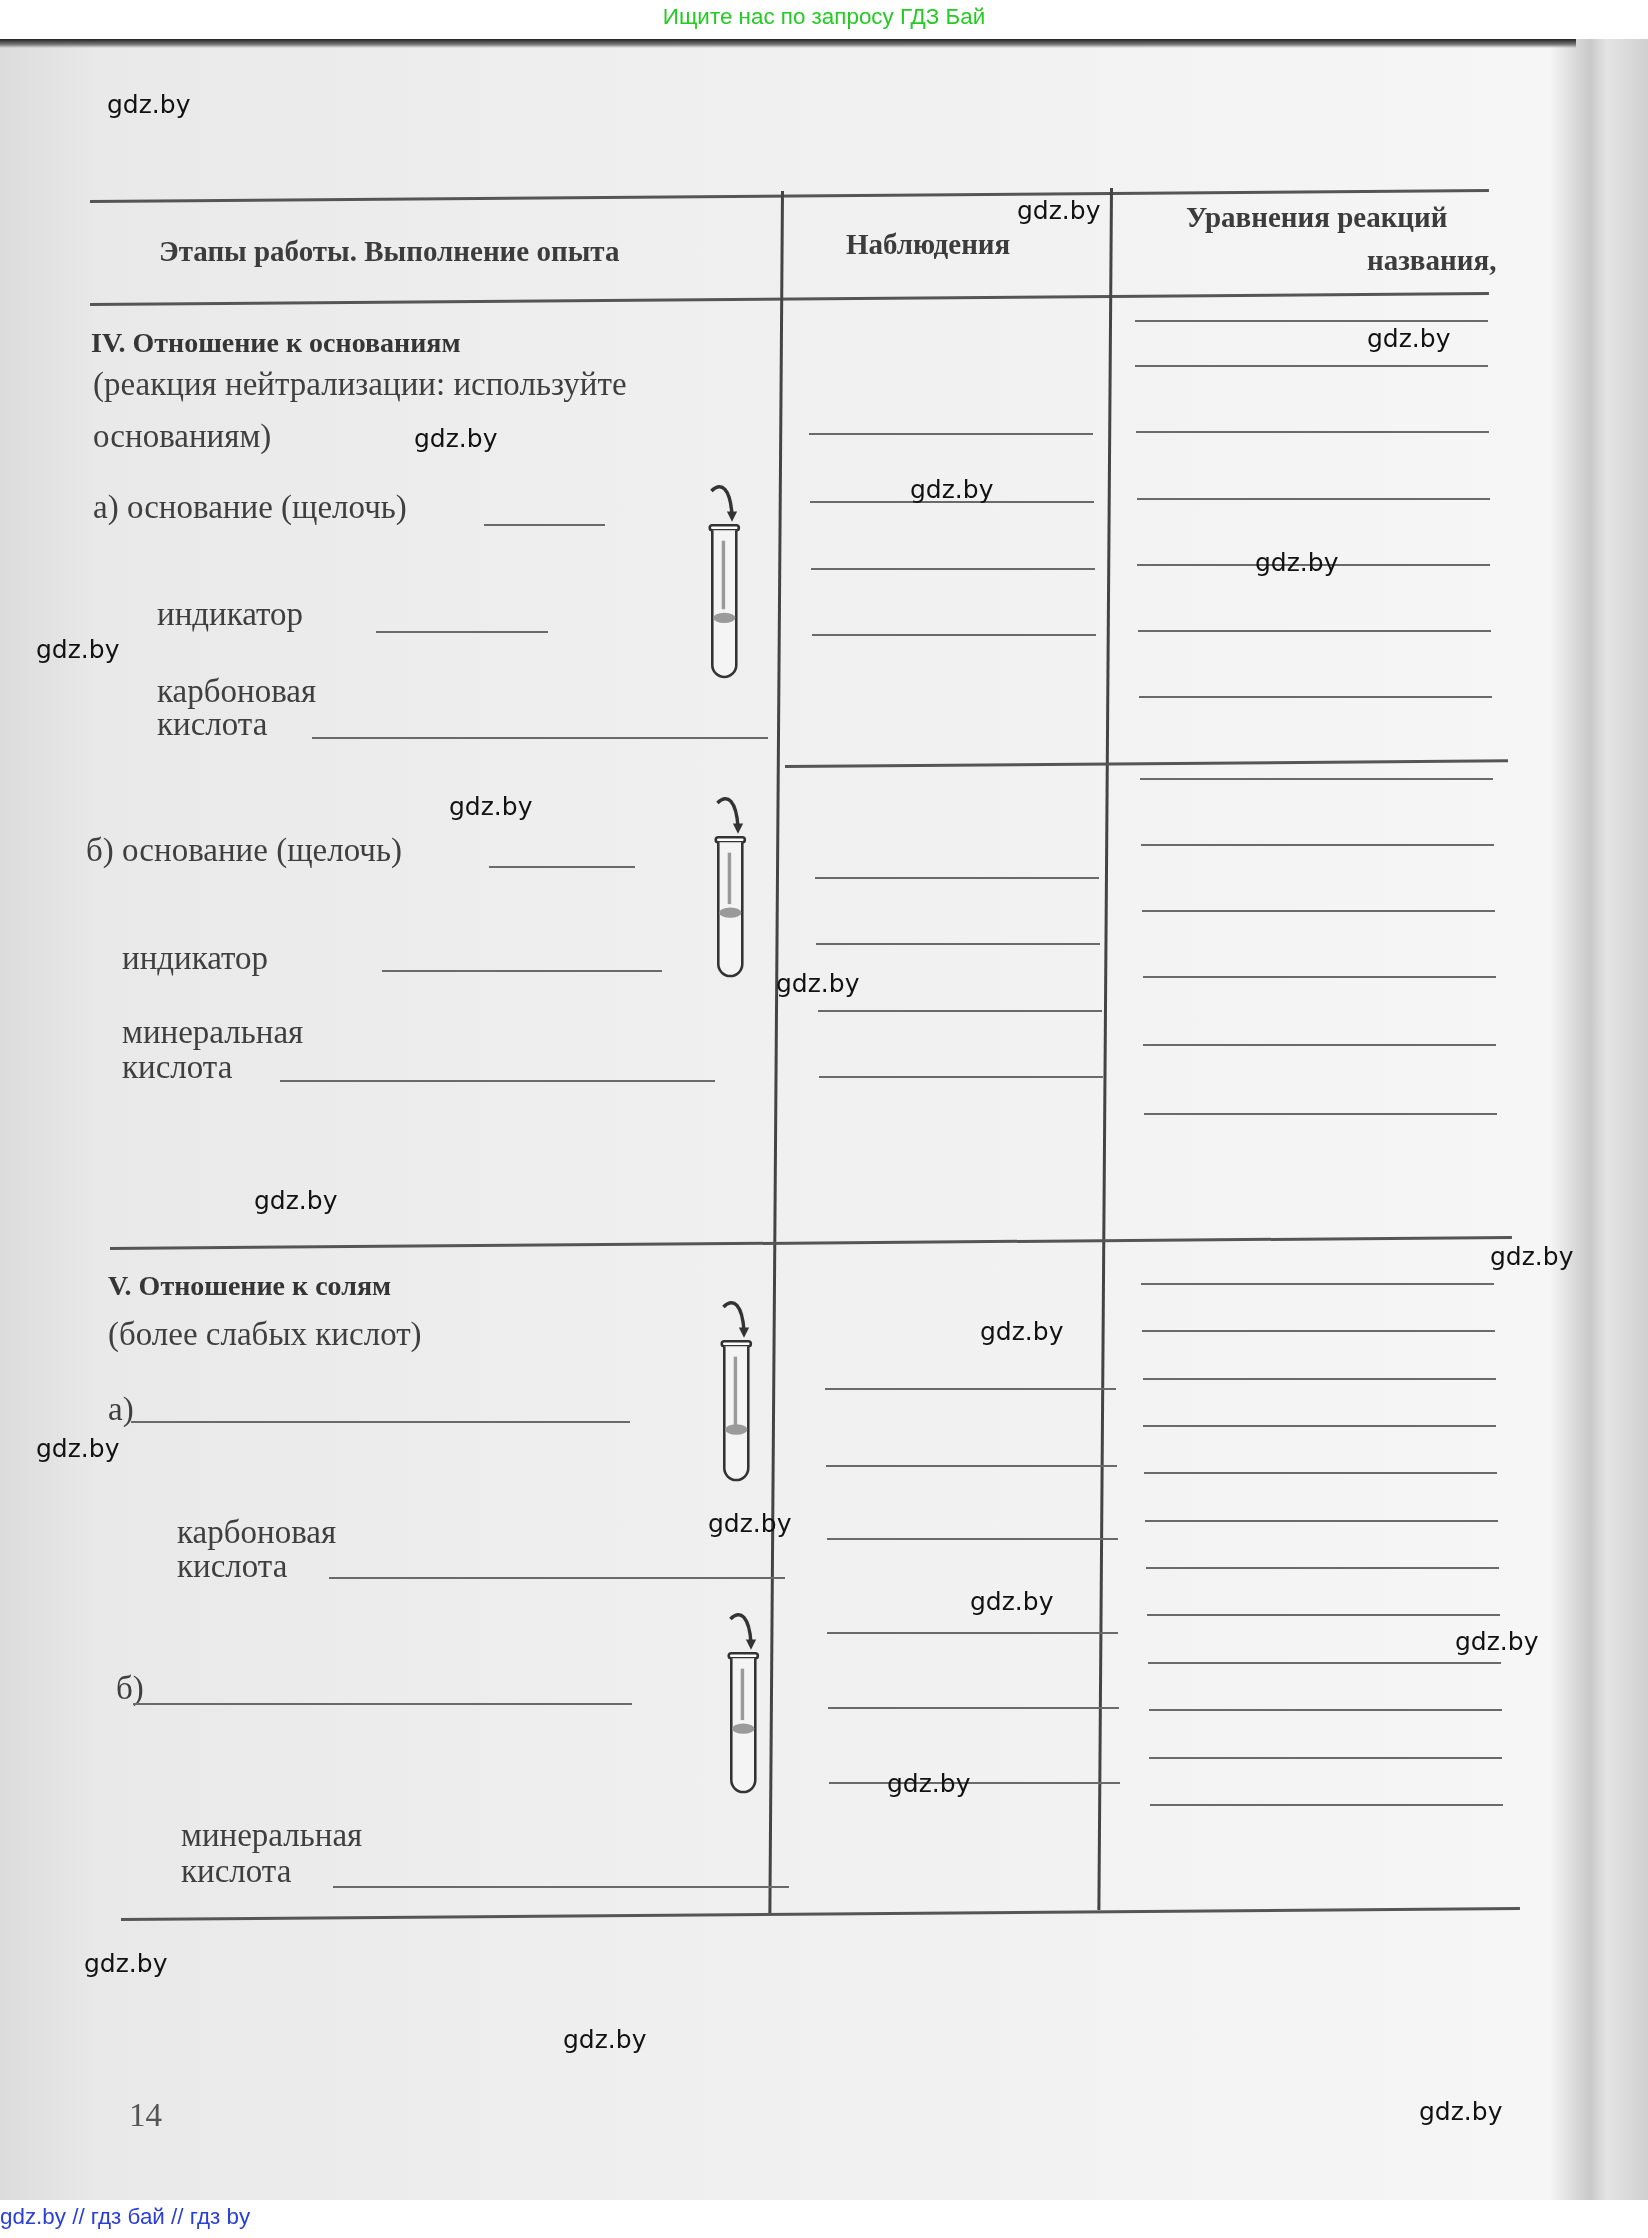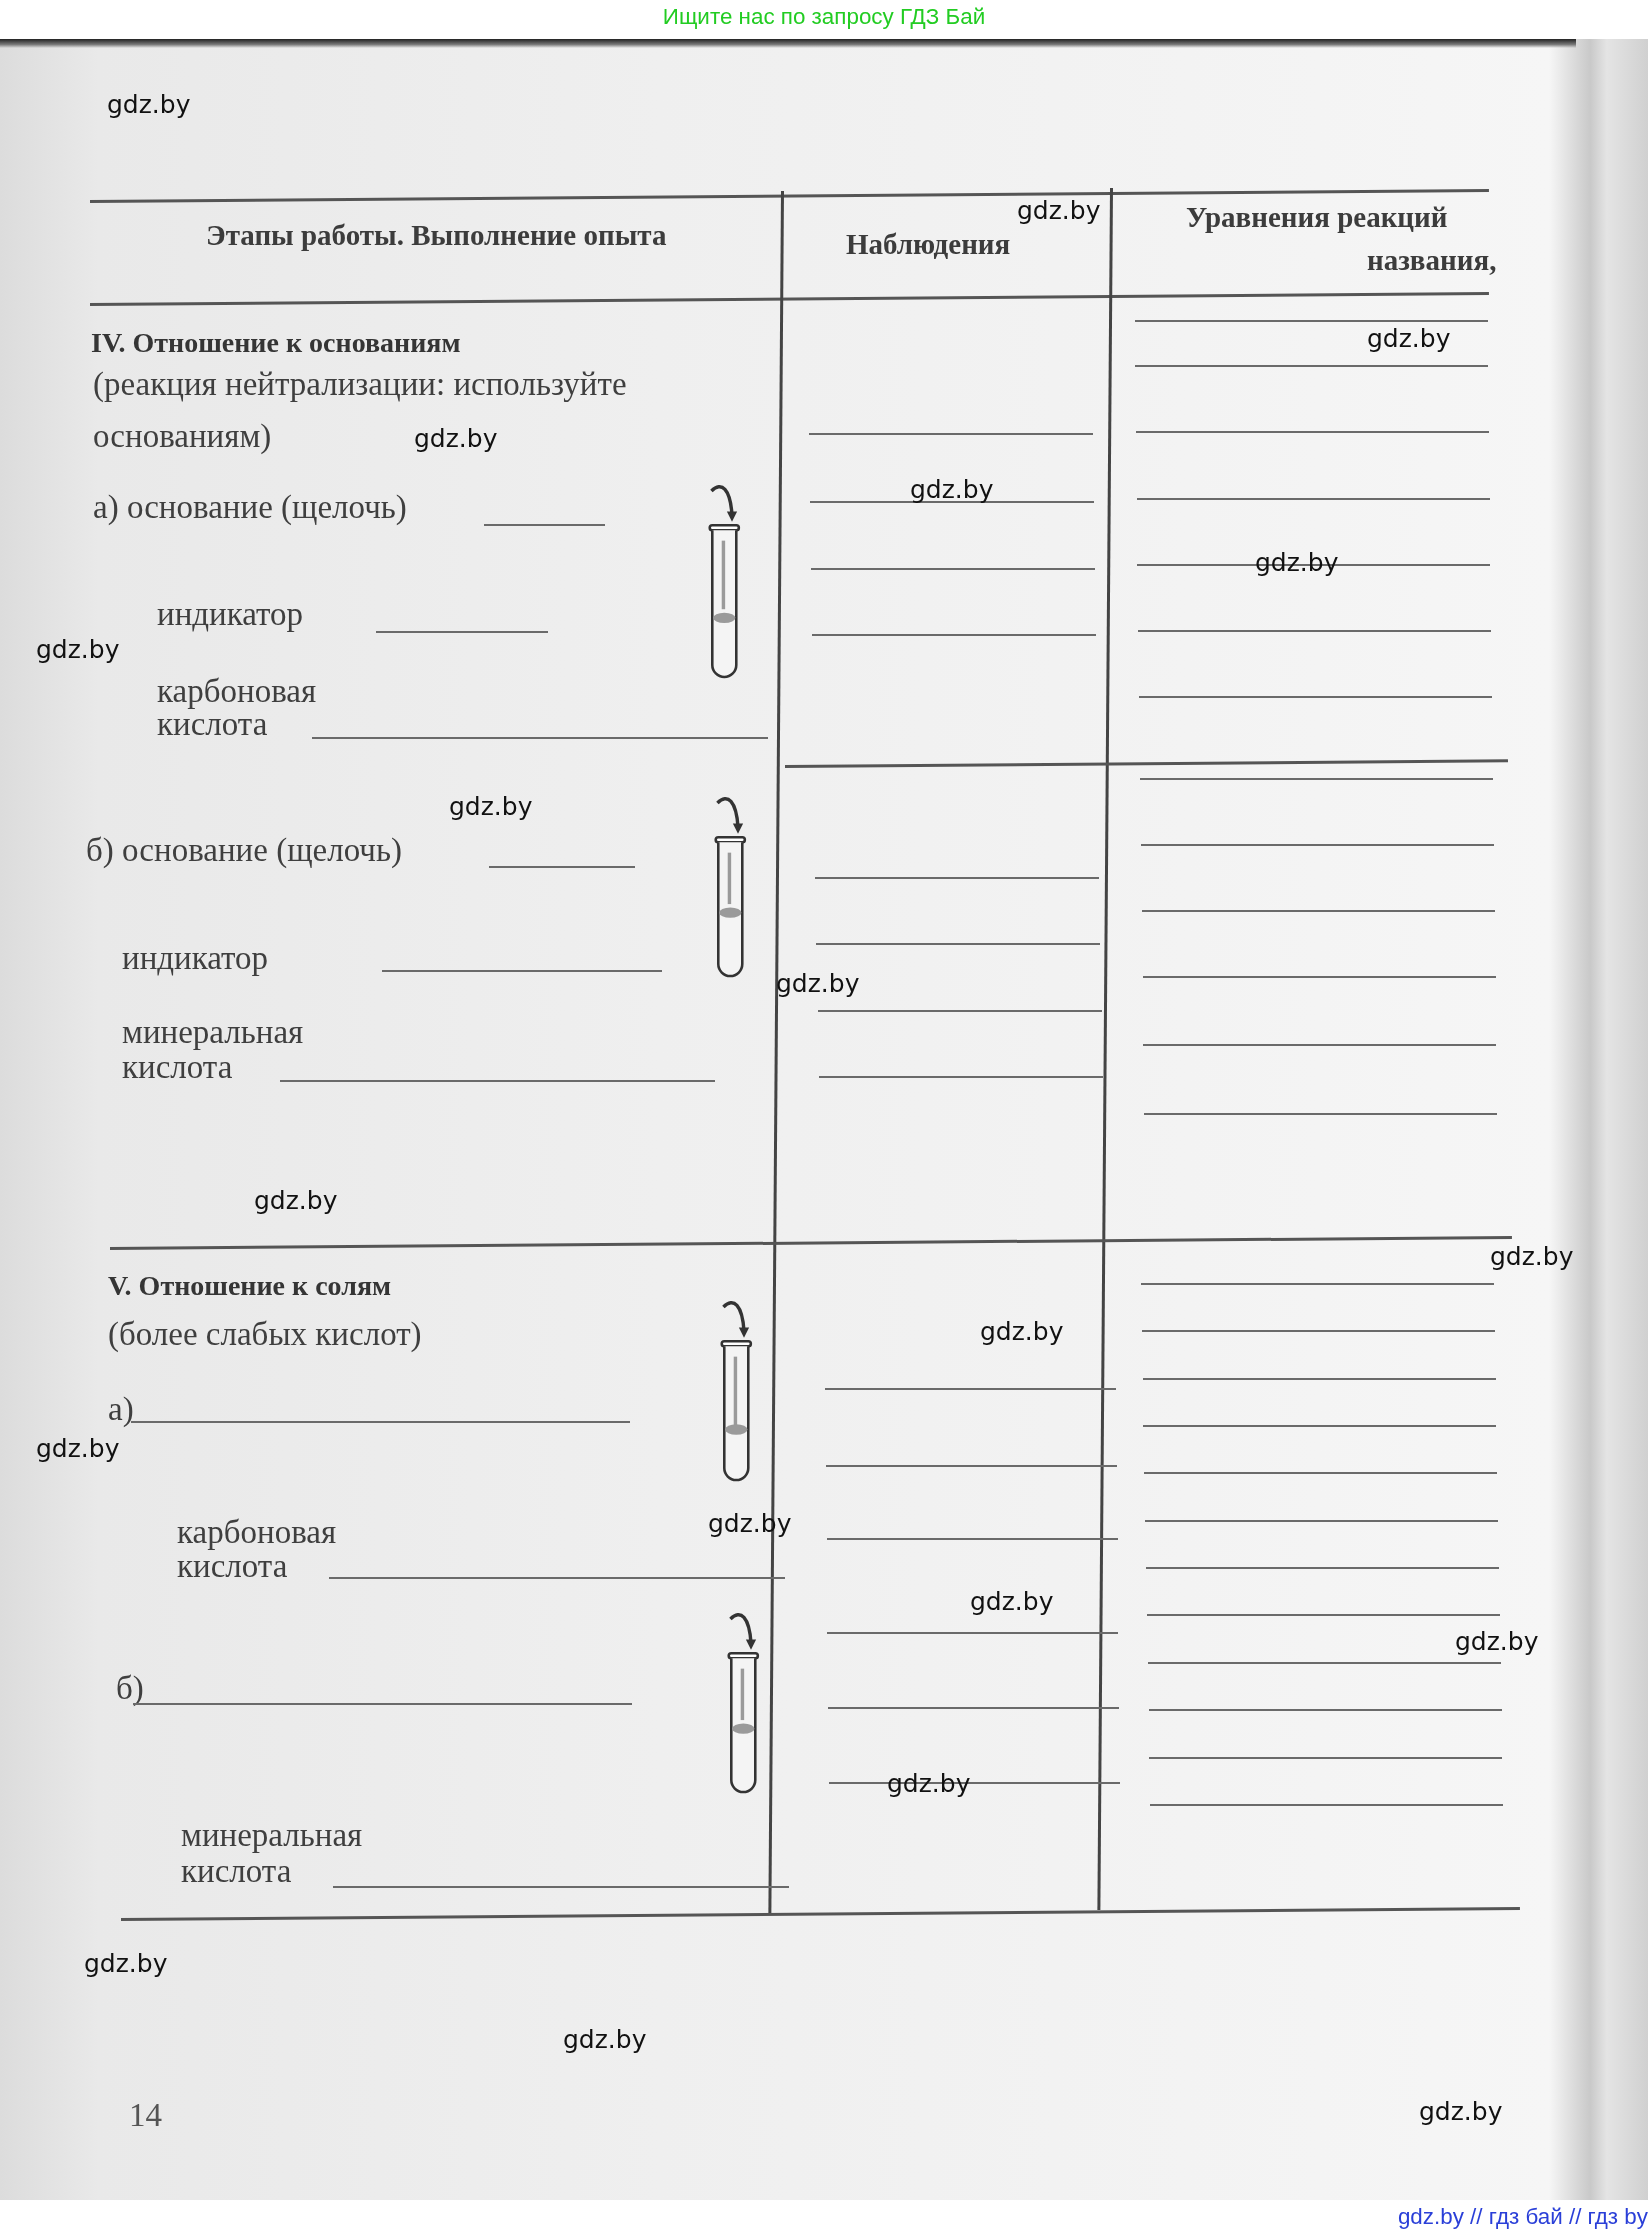--- a/index.html
+++ b/index.html
@@ -1,19 +1,19 @@
 <!DOCTYPE html>
 <html style="font-size:13.8px"><head>
 <meta charset="utf-8">
 <style>
   html, body { margin:0; padding:0; }
   body { width:1648px; height:2239px; position:relative; background:#ffffff; overflow:hidden; font-family:"Liberation Serif", serif; }
   .banner-top { position:absolute; left:0; top:0; width:1648px; height:39px; background:#fff; text-align:center; }
   .banner-top span { font-family:"Liberation Sans", sans-serif; color:#22cc22; font-size:22.4px; line-height:34px; }
-  .banner-bottom { position:absolute; left:0; top:2200px; width:1648px; height:39px; background:#fff; text-align:right; }
+  .banner-bottom { position:absolute; left:0; top:2200px; width:1648px; height:39px; background:#fff; text-align:left; }
   .banner-bottom span { font-family:"Liberation Sans", sans-serif; color:#2a3fd8; font-size:22.4px; line-height:34px; }
   .page { position:absolute; left:0; top:39px; width:1648px; height:2161px;
           background:linear-gradient(90deg,#dcdcdc 0%,#e9e9e9 6%,#efefef 40%,#f4f4f4 80%,#f6f6f6 94%,#c9c9c9 96.5%,#e4e4e4 97.5%,#d0d0d0 100%); }
   .page-topedge { position:absolute; left:0; top:39px; width:1576px; height:8.6px; background:linear-gradient(180deg,#222 0%,#777 60%,rgba(0,0,0,0) 100%); }
   .hl { position:absolute; height:2.6px; background:#555; }
   .hl.thin { height:1.7px; background:#6a6a6a; }
   .vl { position:absolute; width:2.6px; background:#444; }
   .txt { position:absolute; color:#3a3a3a; white-space:nowrap; }
   .hdr { font-weight:bold; font-size:29px; color:#3c3c3c; }
   .sec { font-weight:bold; font-size:28px; color:#353535; }
@@ -33,21 +33,21 @@
 <div class="page-topedge"></div>
 
 <div class="hl" style="left:90px;top:200px;width:1399px;transform:rotate(-0.45deg);transform-origin:left;"></div>
 <div class="hl" style="left:90px;top:303px;width:1399px;transform:rotate(-0.45deg);transform-origin:left;"></div>
 <div class="vl" style="left:781px;top:191px;height:1722px;transform:rotate(0.42deg);transform-origin:top;"></div>
 <div class="vl" style="left:1110px;top:188px;height:1722px;transform:rotate(0.42deg);transform-origin:top;"></div>
 <div class="hl" style="left:785px;top:765px;width:723px;transform:rotate(-0.45deg);transform-origin:left;"></div>
 <div class="hl" style="left:110px;top:1247px;width:1402px;transform:rotate(-0.45deg);transform-origin:left;"></div>
 <div class="hl" style="left:121px;top:1918px;width:1399px;transform:rotate(-0.45deg);transform-origin:left;"></div>
 
-<div class="txt hdr" style="left:159px;top:219px;margin-left:47px;">Этапы работы. Выполнение опыта</div>
+<div class="txt hdr" style="left:159px;top:235px;">Этапы работы. Выполнение опыта</div>
 <div class="txt hdr" style="left:846px;top:228px;">Наблюдения</div>
 <div class="txt hdr" style="left:1186px;top:201px;text-align:right;">Уравнения реакций</div>
 <div class="txt hdr" style="left:1367px;top:244px;">названия,</div>
 
 <div class="txt sec" style="left:91px;top:327px;">IV. Отношение к основаниям</div>
 <div class="txt body" style="left:93px;top:366px;">(реакция   нейтрализации:  используйте</div>
 <div class="txt body" style="left:93px;top:418px;">основаниям)</div>
 
 <div class="txt body" style="left:93px;top:489px;">а) основание (щелочь)</div>
 <div class="hl thin" style="left:484px;top:524px;width:121px;"></div>

